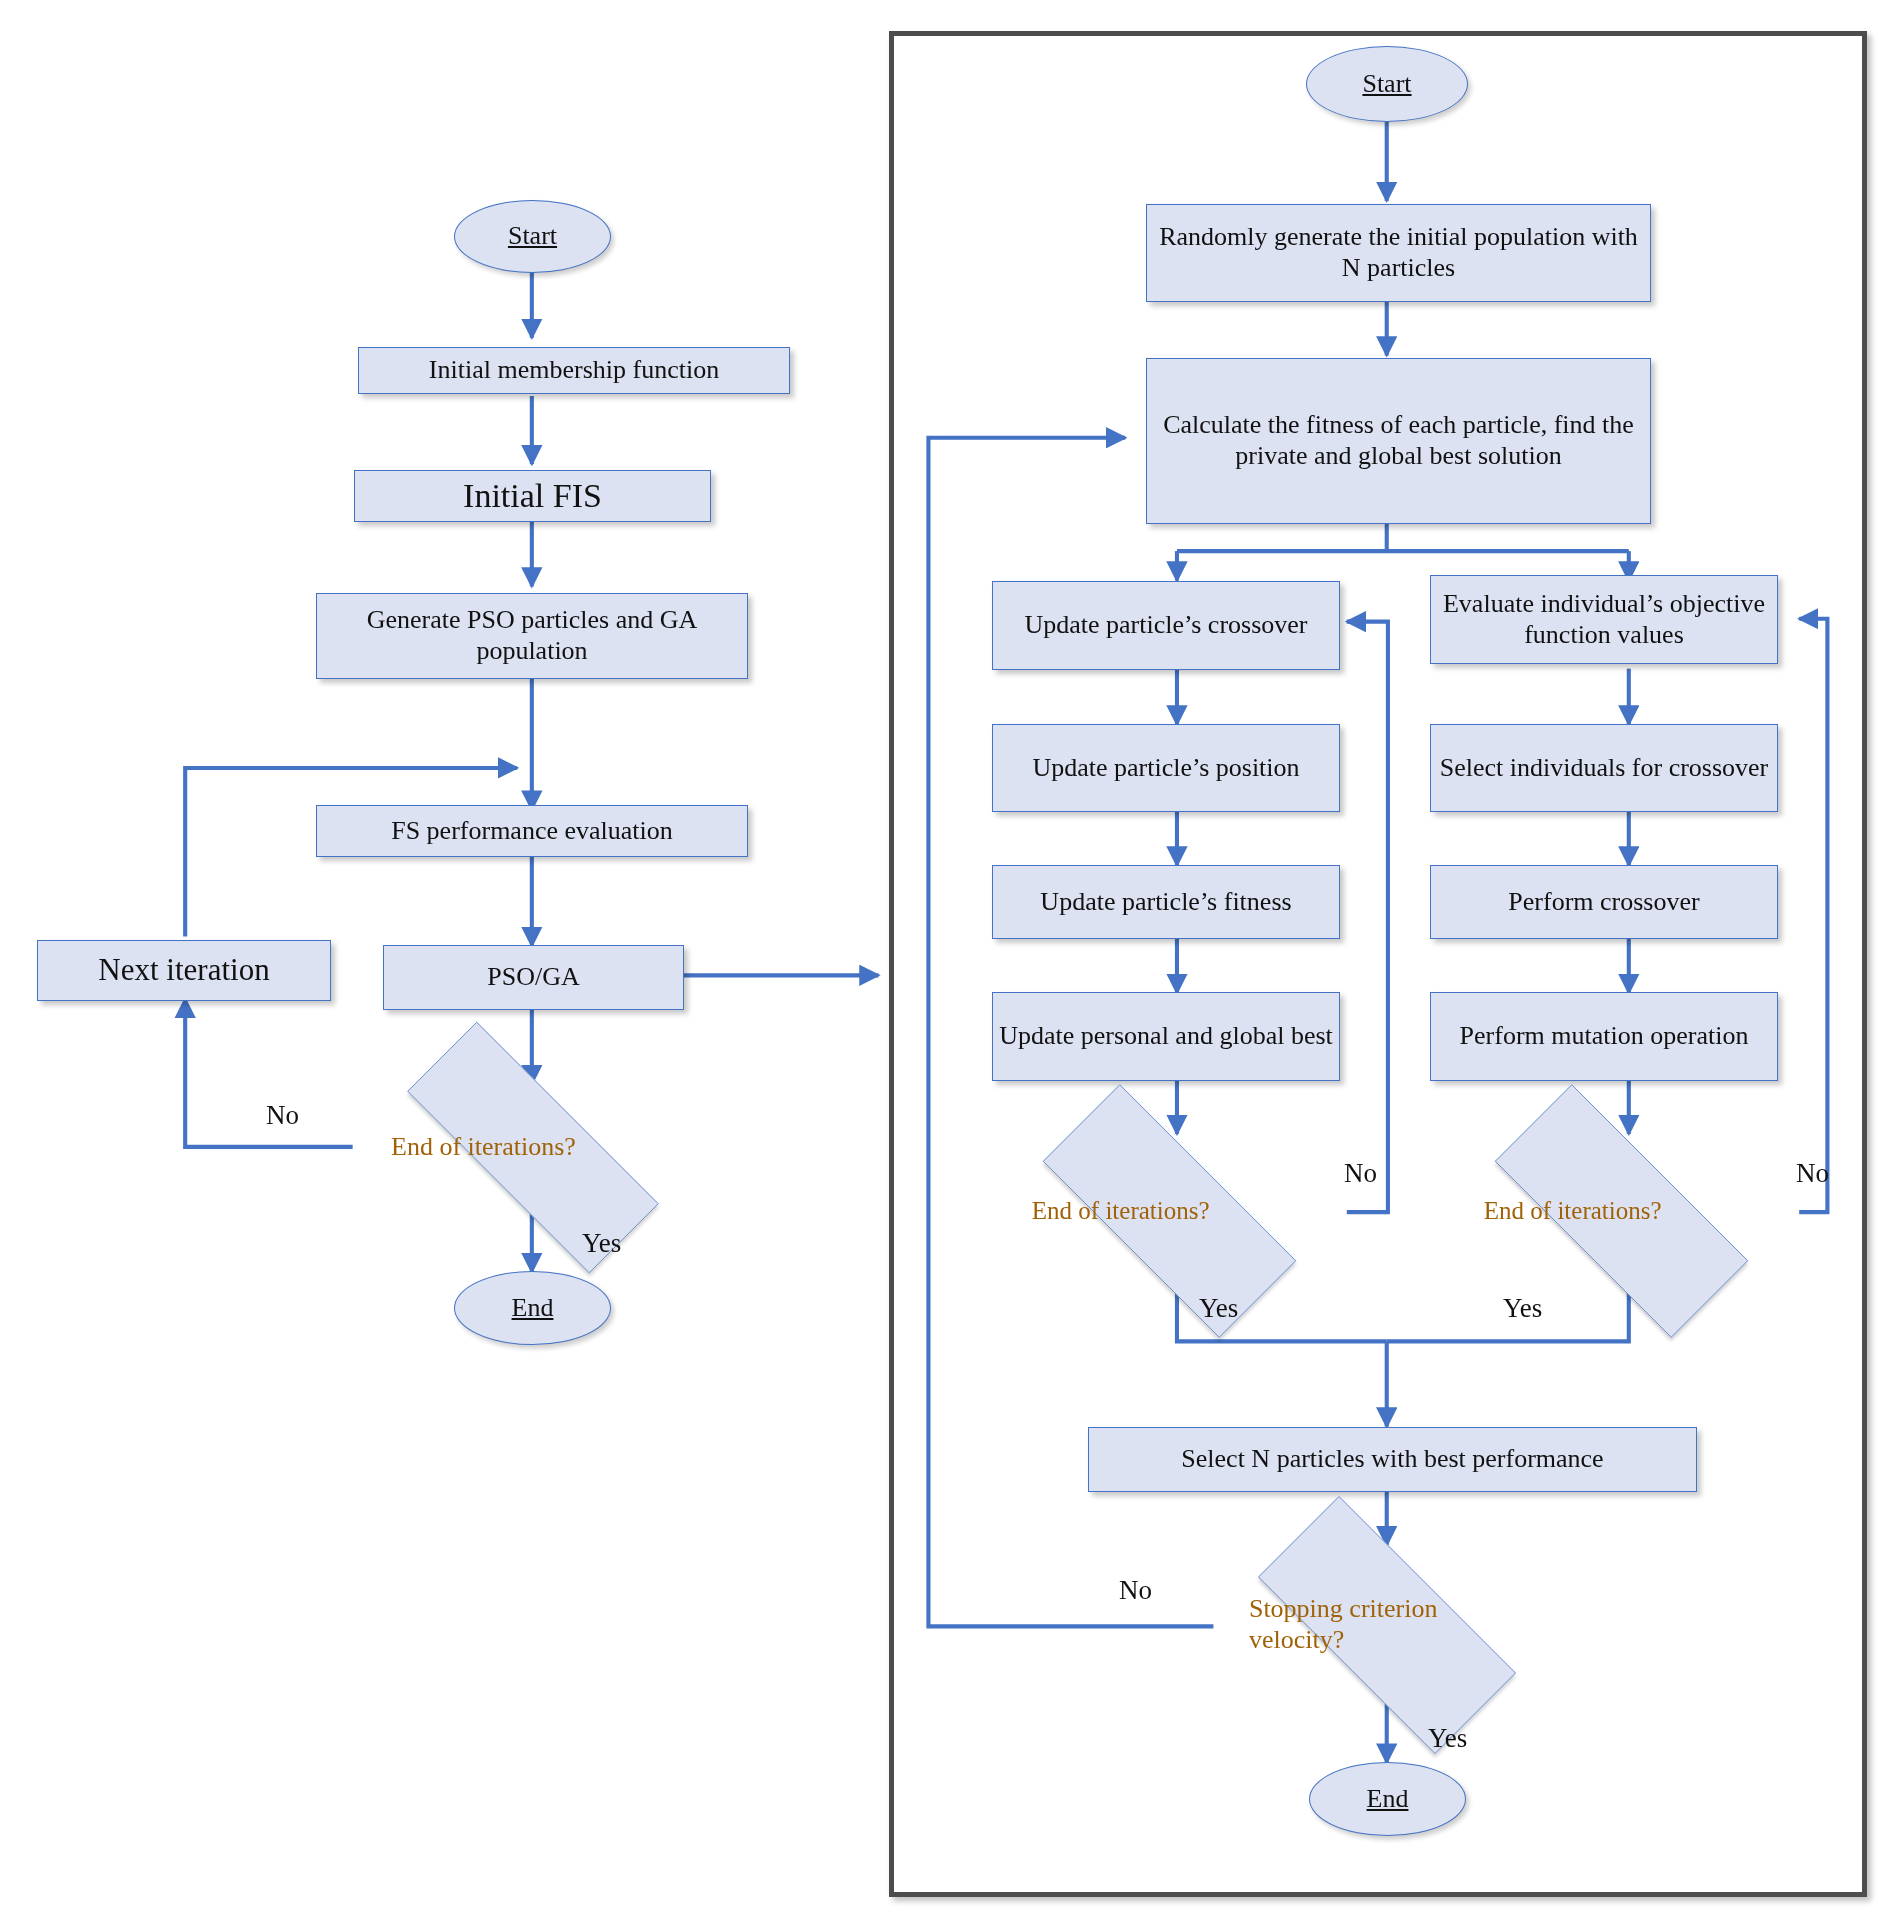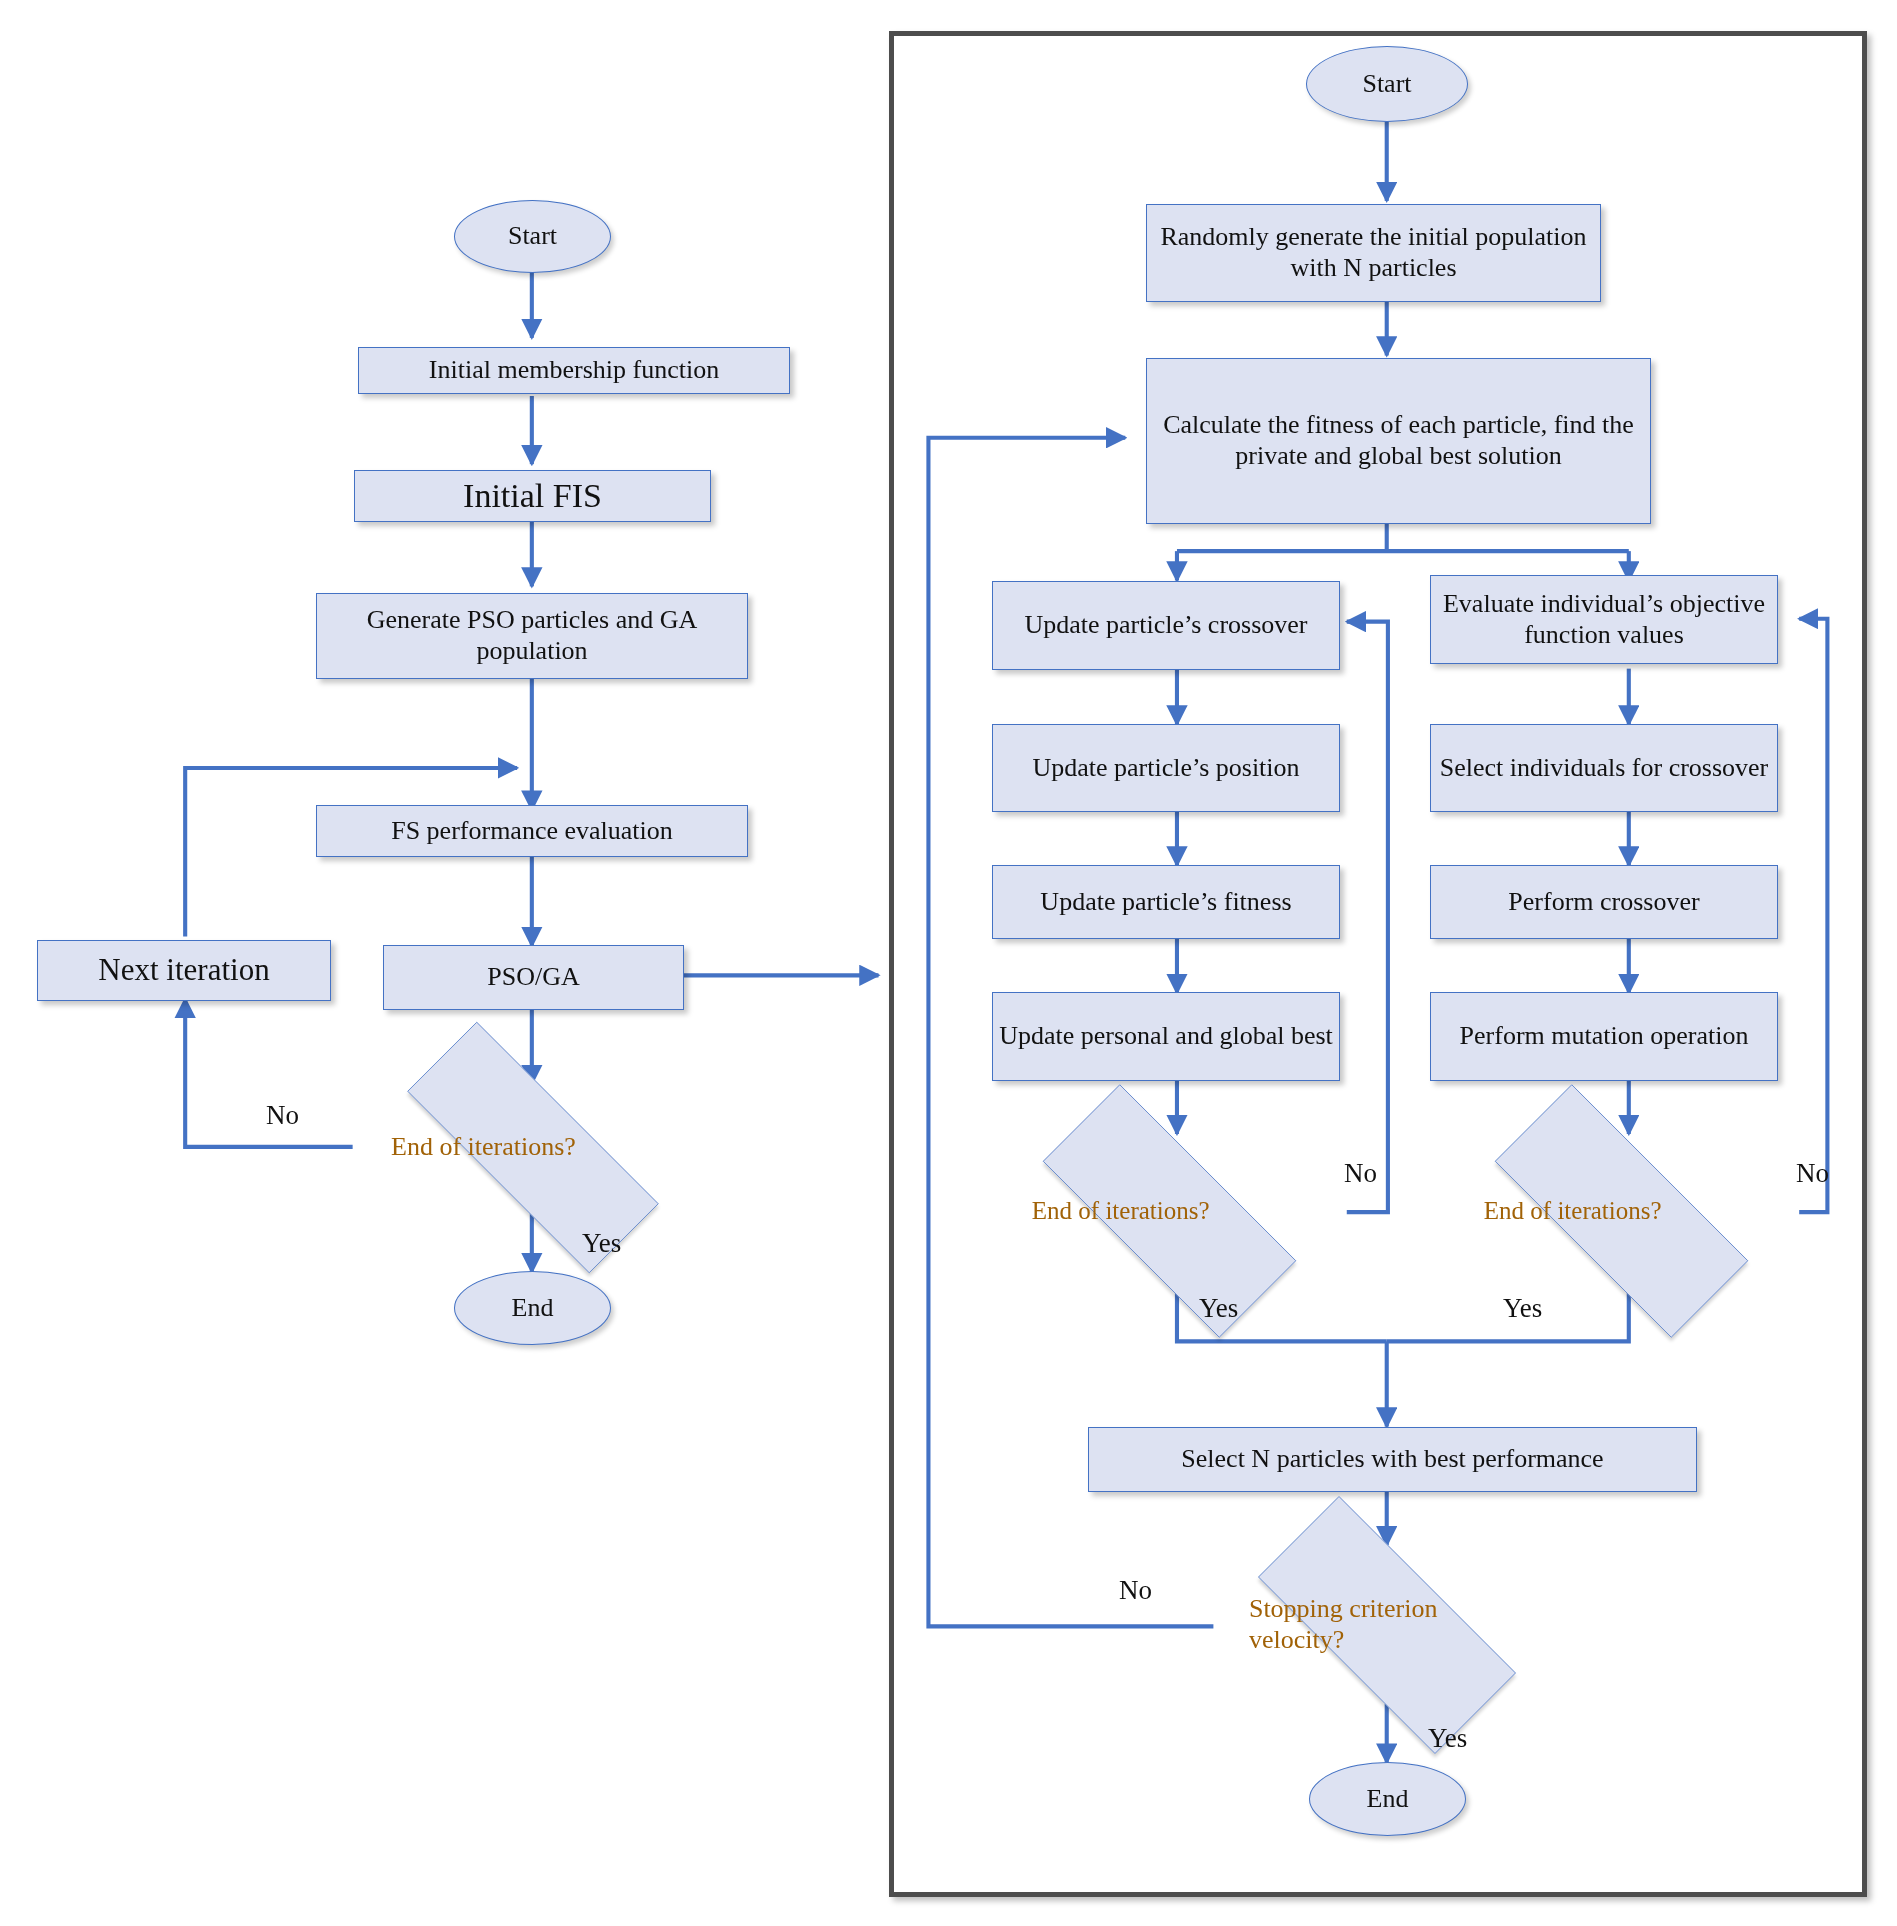--- a/index.html
+++ b/index.html
@@ -39,20 +39,21 @@
     border: 1.8px solid #4472c4;
     box-shadow: 3.5px 3.5px 5.3px rgba(0,0,0,0.22);
     line-height: 1.18;
     padding: 1.2px 4.7px;
   }
   .node.process { border-radius: 0; }
   .node.terminal {
     border-radius: 50%;
     box-shadow: 2.9px 3.5px 5.3px rgba(0,0,0,0.20);
     border-width: 1.8px;
+    text-decoration: underline;
   }
   .node .txt { display: block; width: 100%; }
 
   
   .diamond-wrap {
     position: absolute;
     display: flex;
     align-items: center;
     justify-content: center;
   }
@@ -199,21 +200,21 @@
     <span class="txt">End</span>
   </div>
 
   <div class="edge-label" style="left:266px; top:1100px; font-size:27px;">No</div>
   <div class="edge-label" style="left:582px; top:1228px; font-size:27px;">Yes</div>
 
   <div class="node terminal" style="left:1306px; top:46px; width:162px; height:76px; font-size:26px;">
     <span class="txt">Start</span>
   </div>
 
-  <div class="node process" style="left:1146px; top:204px; width:455px; height:98px; font-size:26px;">
+  <div class="node process" style="left:1146px; top:204px; width:505px; height:98px; font-size:26px;">
     <span class="txt">Randomly generate the initial population with N particles</span>
   </div>
 
   <div class="node process" style="left:1146px; top:358px; width:505px; height:166px; font-size:26px;">
     <span class="txt">Calculate the fitness of each particle, find the private and global best solution</span>
   </div>
 
   <div class="node process" style="left:992px; top:581px; width:348px; height:89px; font-size:26px;">
     <span class="txt">Update particle’s crossover</span>
   </div>

